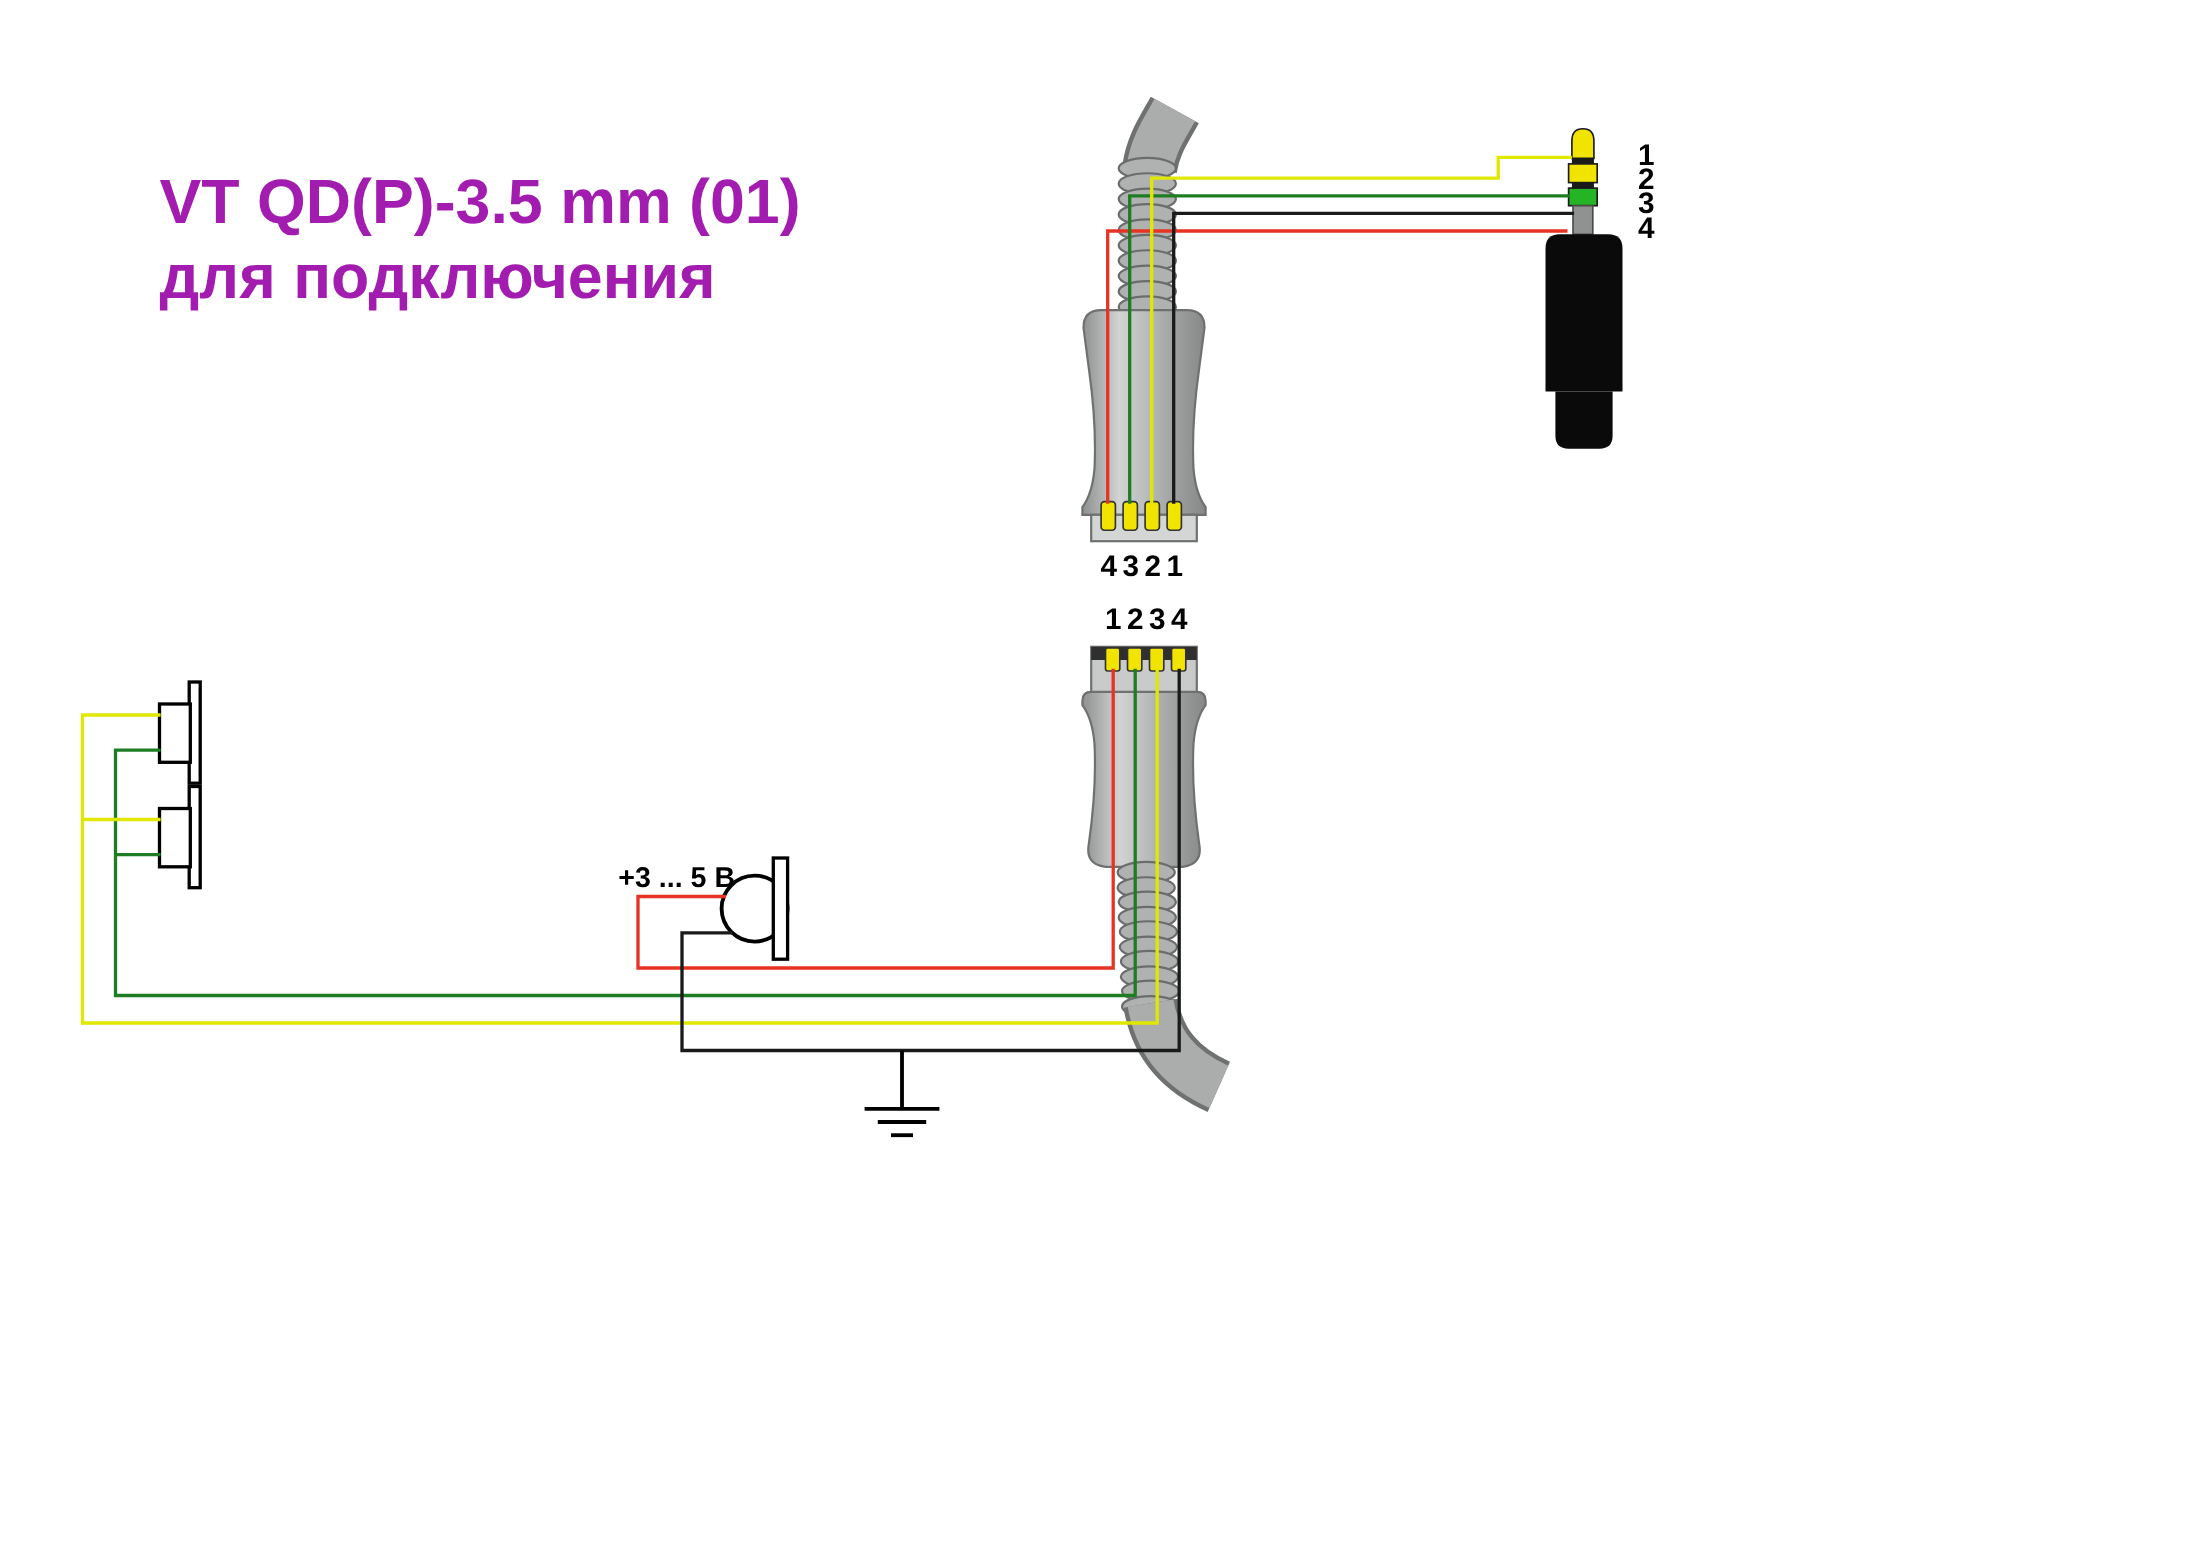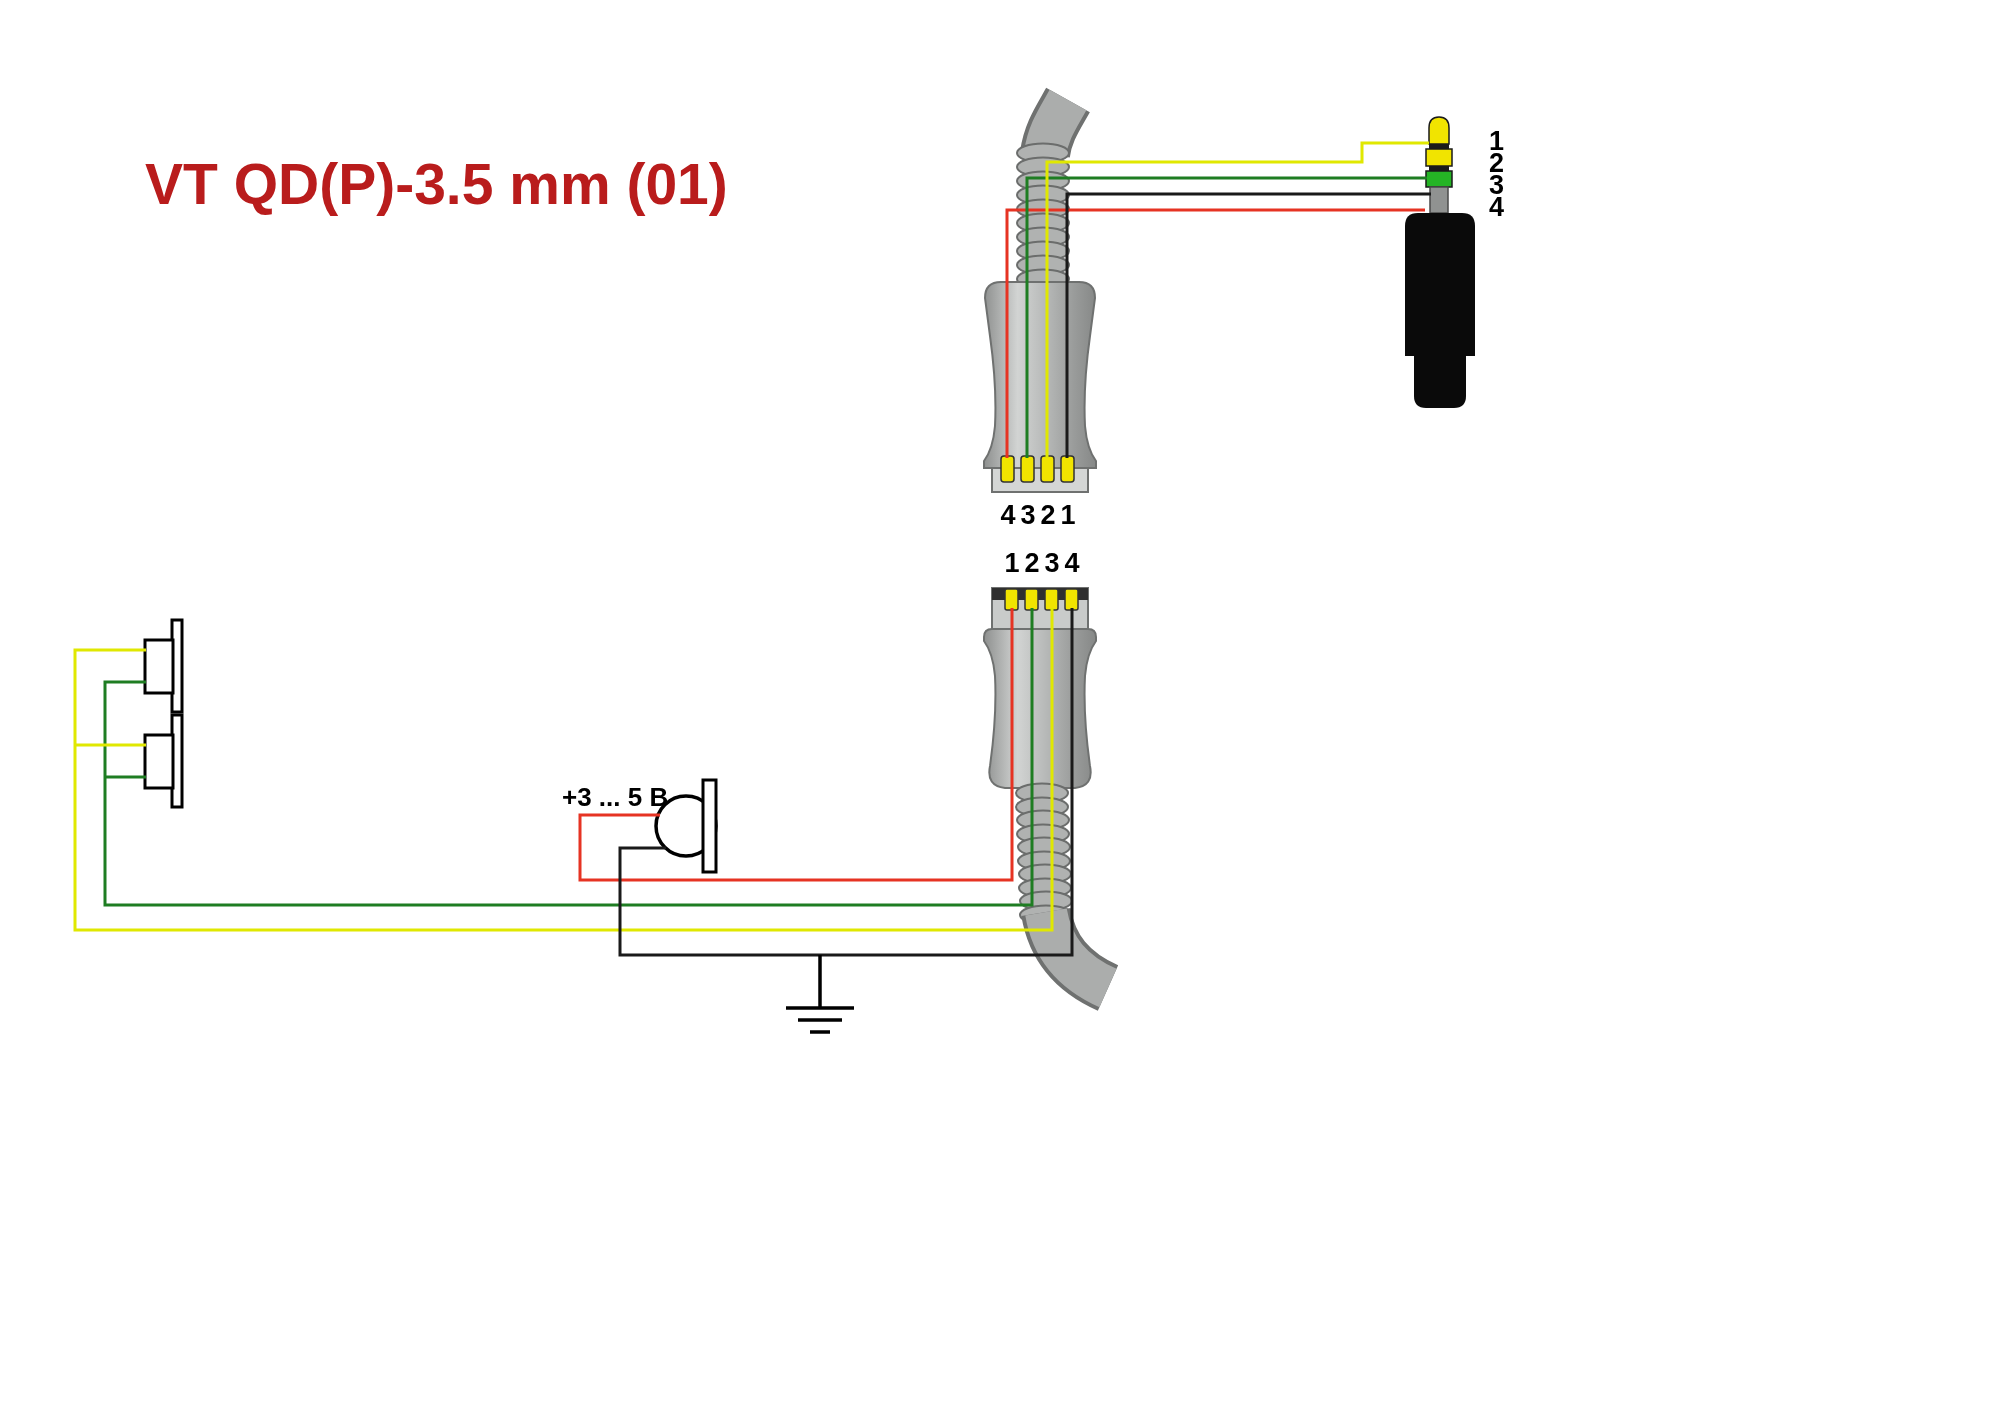--- a/index.html
+++ b/index.html
@@ -1,31 +1,32 @@
 <!DOCTYPE html>
 <html><head>
 <meta charset="utf-8">
 <style>
   html,body{margin:0;padding:0;background:#ffffff;}
   .canvas{position:relative;width:2000px;height:1410px;background:#ffffff;overflow:hidden;
           font-family:"Liberation Sans","DejaVu Sans",sans-serif;}
   .title{position:absolute;left:145px;top:150px;font-size:57px;font-weight:700;
-         color:#b91c1c;line-height:68px;letter-spacing:0px;}
+         color:#a21caf;line-height:68px;letter-spacing:0px;}
   svg{position:absolute;left:0;top:0;}
   svg text{font-family:"Liberation Sans","DejaVu Sans",sans-serif;font-weight:700;fill:#000;}
   .pinlabel{font-size:27px;}
   .miclabel{font-size:26px;}
 </style>
 </head>
 <body>
 
 <div class="canvas">
 
   <div class="title">
     <div>VT QD(P)-3.5 mm (01)</div>
+    <div>для подключения</div>
   </div>
 
   <svg width="2000" height="1410" viewBox="0 0 2000 1410">
     <defs>
       <linearGradient id="bodyGrad" x1="0" y1="0" x2="1" y2="0">
         <stop offset="0" stop-color="#8e908f"></stop>
         <stop offset="0.3" stop-color="#d2d4d3"></stop>
         <stop offset="0.55" stop-color="#b7b9b8"></stop>
         <stop offset="0.8" stop-color="#9a9c9b"></stop>
         <stop offset="1" stop-color="#868887"></stop>

